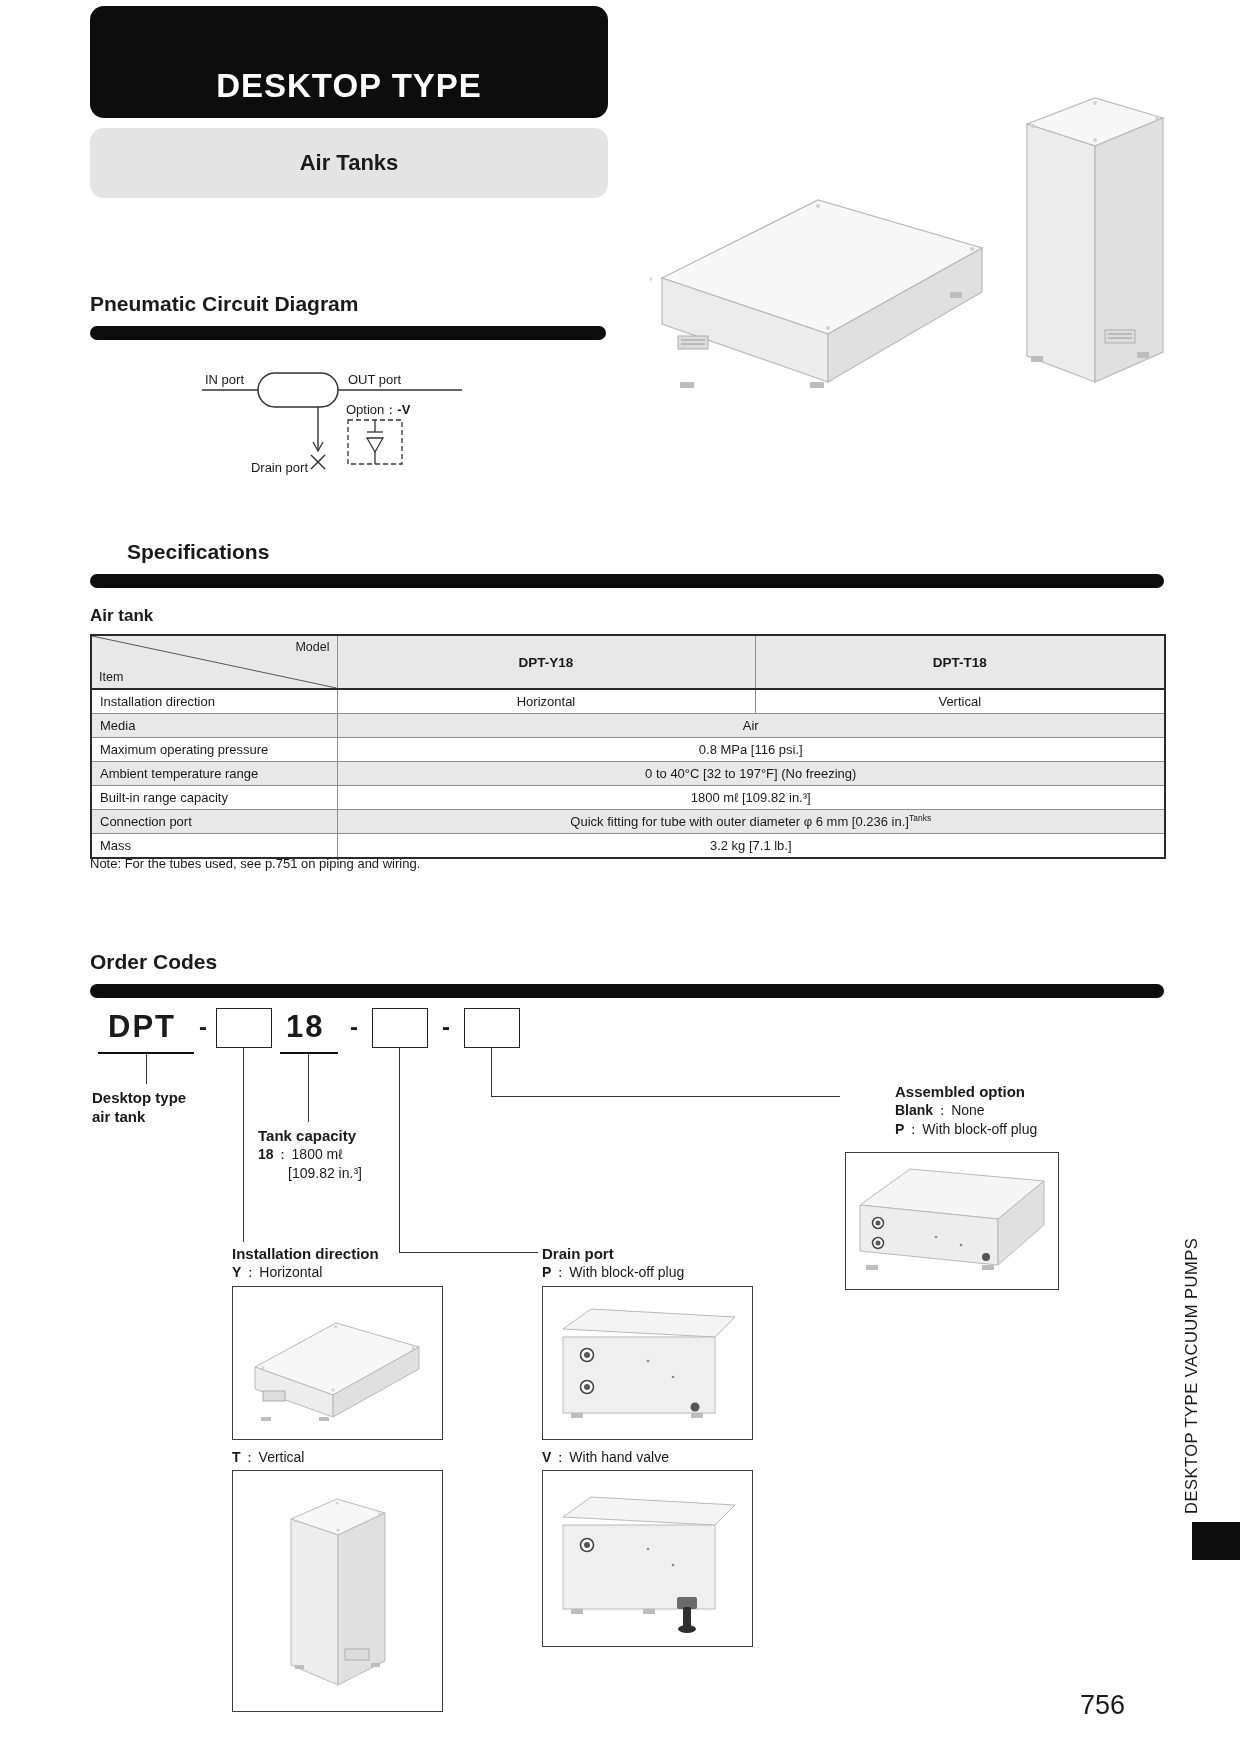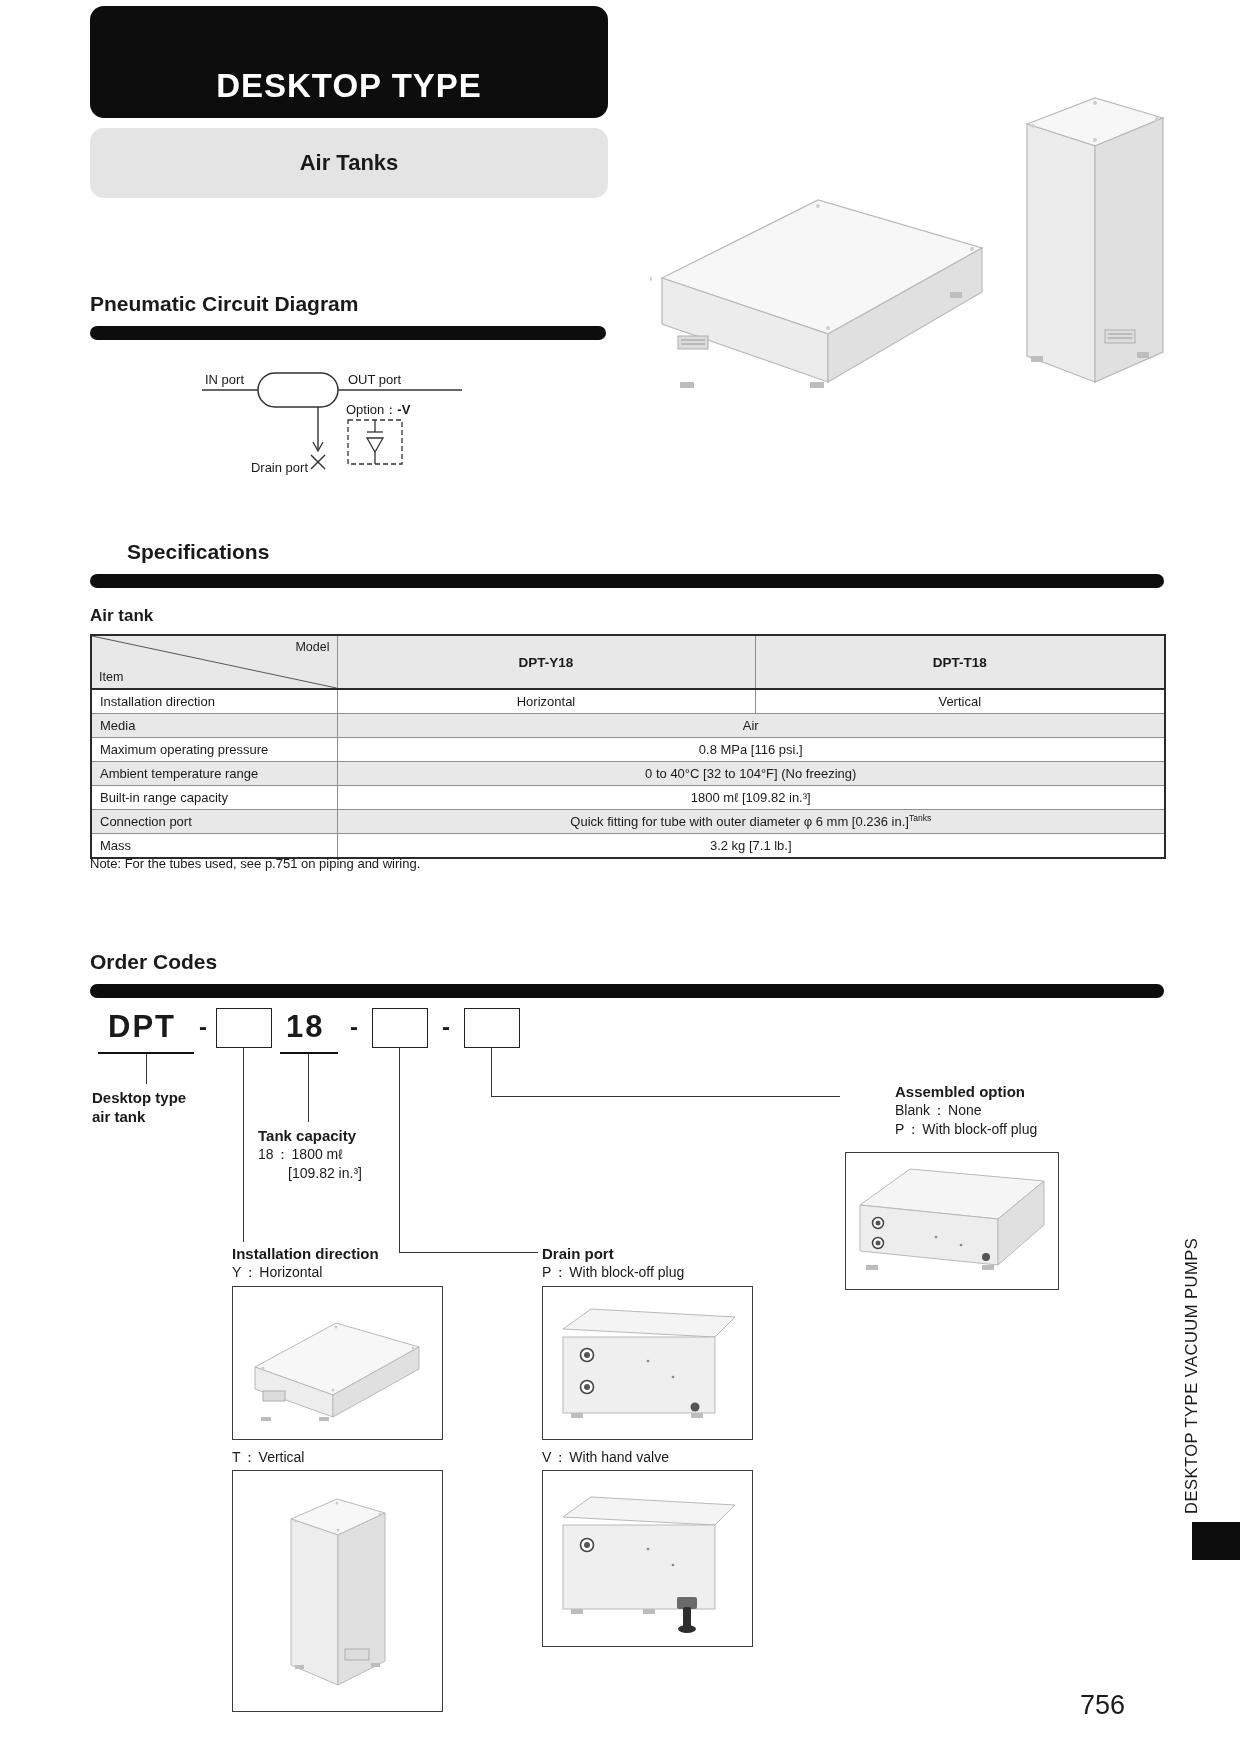--- a/index.html
+++ b/index.html
@@ -41,21 +41,21 @@
 
   
   .code-big{font-size:31px;font-weight:bold;letter-spacing:2px;line-height:38px;}
   .code-dash{font-size:24px;font-weight:bold;line-height:38px;}
   .code-box{width:54px;height:38px;border:1.6px solid #222;background:#fff;}
   .uline{height:2px;background:#111;}
   .vline{width:1px;background:#333;}
   .hline{height:1px;background:#333;}
   .lbl-t{font-size:15px;font-weight:bold;line-height:19px;}
   .lbl-s{font-size:14px;line-height:19px;}
-  .lbl-s b{font-weight:normal;}
+  .lbl-s b{font-weight:bold;}
   .sepc{padding:0 2px;}
 
   .img-box{border:1px solid #3c3c3c;background:#fff;}
   .img-box svg{display:block;}
 
   
   .side-text{font-size:16.5px;letter-spacing:0.5px;white-space:nowrap;
              transform:rotate(-90deg);transform-origin:0 0;}
   .side-tab{background:#0d0d0d;}
   .pageno{font-size:27px;text-align:left;}
@@ -157,21 +157,21 @@
       <tr class="gray">
         <td class="item">Media</td>
         <td class="val" colspan="2">Air</td>
       </tr>
       <tr>
         <td class="item">Maximum operating pressure</td>
         <td class="val" colspan="2">0.8 MPa [116 psi.]</td>
       </tr>
       <tr class="gray">
         <td class="item">Ambient temperature range</td>
-        <td class="val" colspan="2">0 to 40°C [32 to 104°F] (No freezing)</td>
+        <td class="val" colspan="2">0 to 40°C [32 to 197°F] (No freezing)</td>
       </tr>
       <tr>
         <td class="item">Built-in range capacity</td>
         <td class="val" colspan="2">1800 mℓ [109.82 in.³]</td>
       </tr>
       <tr class="gray">
         <td class="item">Connection port</td>
         <td class="val" colspan="2"><span>Quick fitting for tube with outer diameter φ 6 mm [0.236 in.]</span><sup class="note">Tanks</sup></td>
       </tr>
       <tr>

